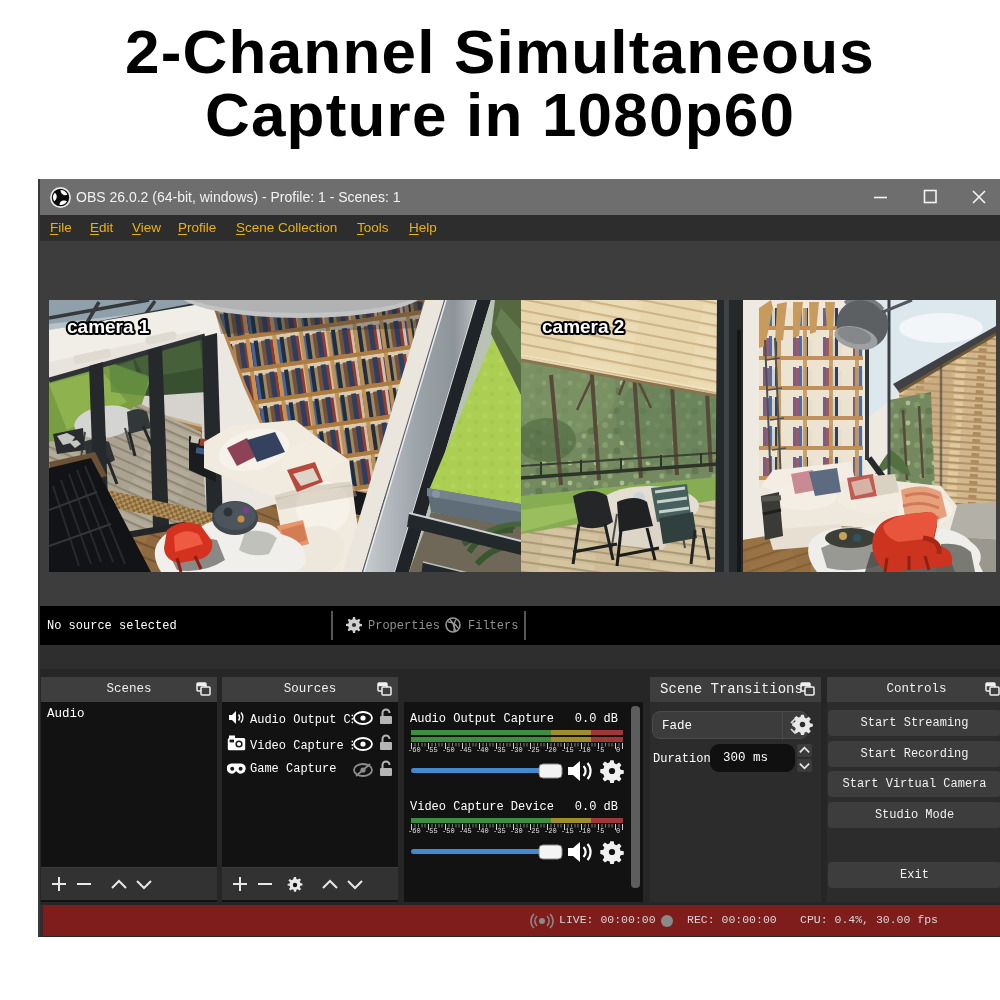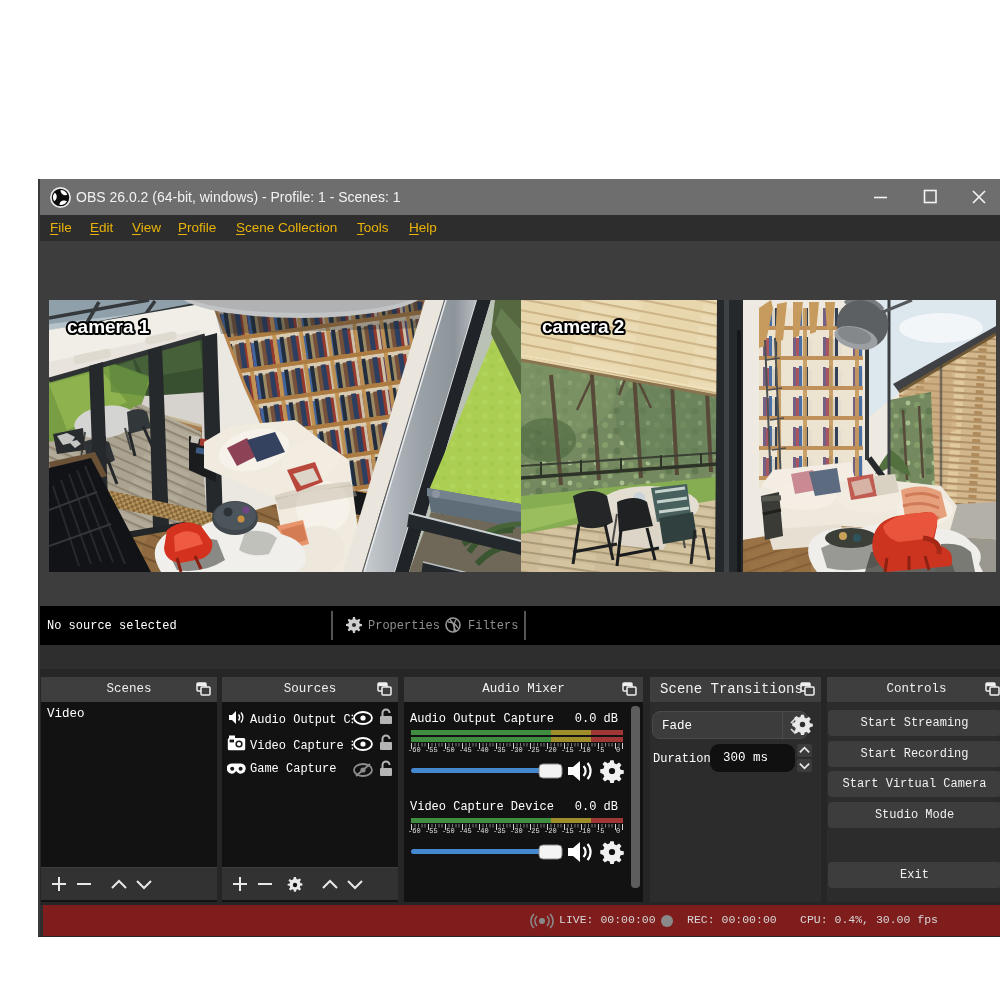--- a/index.html
+++ b/index.html
@@ -41,20 +41,21 @@
   .mixnums i{position:absolute;font-style:normal;}
   .mixnums i:nth-child(1){left:1px}.mixnums i:nth-child(2){left:18px}.mixnums i:nth-child(3){left:35px}
   .mixnums i:nth-child(4){left:52px}.mixnums i:nth-child(5){left:69px}.mixnums i:nth-child(6){left:86px}
   .mixnums i:nth-child(7){left:103px}.mixnums i:nth-child(8){left:120px}.mixnums i:nth-child(9){left:137px}
   .mixnums i:nth-child(10){left:154px}.mixnums i:nth-child(11){left:171px}.mixnums i:nth-child(12){left:189px}
   .mixnums i:nth-child(13){left:209px}
 </style>
 </head>
 <body>
 <div class="page">
+  <div class="title">2-Channel Simultaneous<br>Capture in 1080p60</div>
   <div class="win">
 
     <div class="titlebar">
       <svg style="position:absolute;left:10px;top:8px" width="21" height="21" viewBox="0 0 21 21">
         <circle cx="10.5" cy="10.5" r="9.6" fill="#0b0b0b" stroke="#e8e8e8" stroke-width="1.7"></circle>
         <g fill="#ffffff">
           <path d="M10.5,3.1 a7.4,7.4 0 0 1 6.9,4.7 a4.9,4.9 0 0 1 -5.5,-1.1 a5.0,5.0 0 0 1 -1.4,-3.6 z"></path>
           <path d="M10.5,3.1 a7.4,7.4 0 0 1 6.9,4.7 a4.9,4.9 0 0 1 -5.5,-1.1 a5.0,5.0 0 0 1 -1.4,-3.6 z" transform="rotate(120 10.5 10.5)"></path>
           <path d="M10.5,3.1 a7.4,7.4 0 0 1 6.9,4.7 a4.9,4.9 0 0 1 -5.5,-1.1 a5.0,5.0 0 0 1 -1.4,-3.6 z" transform="rotate(240 10.5 10.5)"></path>
         </g>
@@ -457,21 +458,21 @@
 
       <div class="panel" style="left:1px;width:176px;">
         <div class="phead">Scenes
           <svg class="popicon" viewBox="0 0 15 14">
               <rect x="1" y="1" width="9" height="8" rx="1" fill="none" stroke="#efefef" stroke-width="1.5"></rect>
               <rect x="1" y="1" width="9" height="3.2" fill="#efefef"></rect>
               <rect x="5" y="5" width="9" height="8" rx="1" fill="#3e3e3e" stroke="#efefef" stroke-width="1.5"></rect>
             </svg>
         </div>
         <div class="pbody">
-          <div style="position:absolute;left:0;top:0;width:100%;height:24px;color:#fff;font-size:12.5px;line-height:24px;padding-left:6px;box-sizing:border-box;">Video</div>
+          <div style="position:absolute;left:0;top:0;width:100%;height:24px;color:#fff;font-size:12.5px;line-height:24px;padding-left:6px;box-sizing:border-box;">Audio</div>
           <div class="ptool">
             <svg style="position:absolute;left:8px;top:6px" width="120" height="20" viewBox="0 0 120 20">
               <path d="M10 3v14M3 10h14" stroke="#e8e8e8" stroke-width="2"></path>
               <path d="M28 10h14" stroke="#e8e8e8" stroke-width="2"></path>
               <path d="M63 14l7-7 7 7" stroke="#e8e8e8" stroke-width="2" fill="none"></path>
               <path d="M88 7l7 7 7-7" stroke="#e8e8e8" stroke-width="2" fill="none"></path>
             </svg>
           </div>
         </div>
       </div>
@@ -541,27 +542,20 @@
                 <circle cx="9" cy="10" r="2.2" fill="#121212"></circle>
               </g>
               <path d="M93 14l7-7 7 7" stroke="#e8e8e8" stroke-width="2" fill="none"></path>
               <path d="M118 7l7 7 7-7" stroke="#e8e8e8" stroke-width="2" fill="none"></path>
             </svg>
           </div>
         </div>
       </div>
 
       <div class="panel" style="left:364px;width:239px;">
-        <div class="phead">Audio Mixer
-          <svg class="popicon" viewBox="0 0 15 14">
-              <rect x="1" y="1" width="9" height="8" rx="1" fill="none" stroke="#efefef" stroke-width="1.5"></rect>
-              <rect x="1" y="1" width="9" height="3.2" fill="#efefef"></rect>
-              <rect x="5" y="5" width="9" height="8" rx="1" fill="#3e3e3e" stroke="#efefef" stroke-width="1.5"></rect>
-            </svg>
-        </div>
         <div class="pbody" id="mixbody">
           <span class="mixlabel" style="left:6px;top:10px">Audio Output Capture</span>
           <span class="mixlabel" style="right:25px;top:10px">0.0 dB</span>
           <svg style="position:absolute;left:7px;top:28px" width="212" height="24" viewBox="0 0 212 24">
             <rect x="0" y="0" width="140" height="5" fill="#3f8e3f"></rect>
               <rect x="140" y="0" width="40" height="5" fill="#9e8d2a"></rect>
               <rect x="180" y="0" width="32" height="5" fill="#a03636"></rect>
             <rect x="0" y="7" width="140" height="5" fill="#3f8e3f"></rect>
               <rect x="140" y="7" width="40" height="5" fill="#9e8d2a"></rect>
               <rect x="180" y="7" width="32" height="5" fill="#a03636"></rect>

